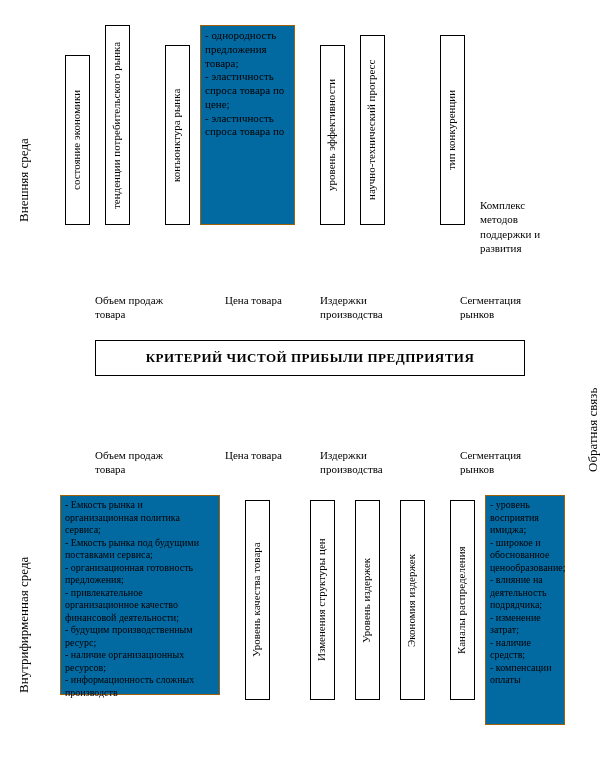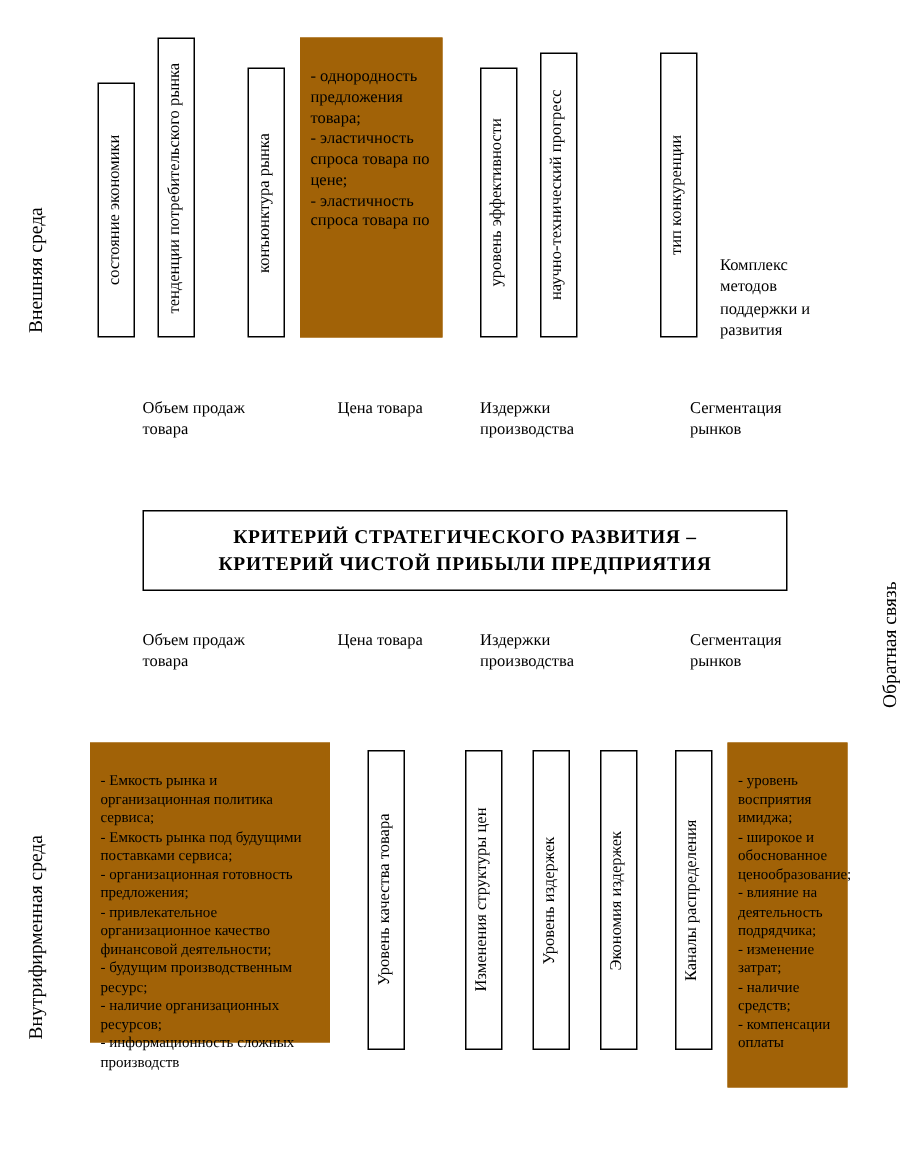--- a/index.html
+++ b/index.html
@@ -13,38 +13,39 @@
   }
   .vlabel {
     position: absolute;
     writing-mode: vertical-rl;
     transform: rotate(180deg);
     text-align: center;
     white-space: nowrap;
   }
   .box {
     position: absolute;
-    border: 3px solid #a16207;
-    padding: 17px 4px;
+    border: 1px solid #a16207;
+    padding: 3px 4px;
     line-height: 1.25;
-    background: #a16207;
+    background: #0369a1;
   }
   .vbox {
     position: absolute;
     border: 1px solid #000;
     writing-mode: vertical-rl;
     transform: rotate(180deg);
     padding: 3px 4px;
     line-height: 1.2;
     background: #fff;
     text-align: center;
   }
   .plain {
     position: absolute;
     line-height: 1.3;
+    margin-top: 28px;
   }
   .center-title {
     position: absolute;
     border: 1px solid #000;
     padding: 8px 10px;
     text-align: center;
     font-weight: bold;
     line-height: 1.4;
     letter-spacing: 0.5px;
   }
@@ -69,21 +70,20 @@
 <div class="vbox" style="left:440px; top:35px; height:190px; width:25px;">тип конкуренции</div>
 
 <div class="plain" style="left:480px; top:170px; width:85px;">Комплекс методов поддержки и развития</div>
 
 <div class="plain" style="left:95px; top:265px; width:70px;">Объем продаж товара</div>
 <div class="plain" style="left:225px; top:265px; width:60px;">Цена товара</div>
 <div class="plain" style="left:320px; top:265px; width:100px;">Издержки производства</div>
 <div class="plain" style="left:460px; top:265px; width:90px;">Сегментация рынков</div>
 
 <div class="center-title" style="left:95px; top:340px; width:430px; font-size:13px;">
-  <div>КРИТЕРИЙ СТРАТЕГИЧЕСКОГО РАЗВИТИЯ –</div>
   <div>КРИТЕРИЙ ЧИСТОЙ ПРИБЫЛИ ПРЕДПРИЯТИЯ</div>
 </div>
 
 <div class="plain" style="left:95px; top:420px; width:70px;">Объем продаж товара</div>
 <div class="plain" style="left:225px; top:420px; width:60px;">Цена товара</div>
 <div class="plain" style="left:320px; top:420px; width:100px;">Издержки производства</div>
 <div class="plain" style="left:460px; top:420px; width:90px;">Сегментация рынков</div>
 
 <div class="vlabel" style="left:16px; top:540px; height:170px; font-size:13px;">Внутрифирменная среда</div>
 

